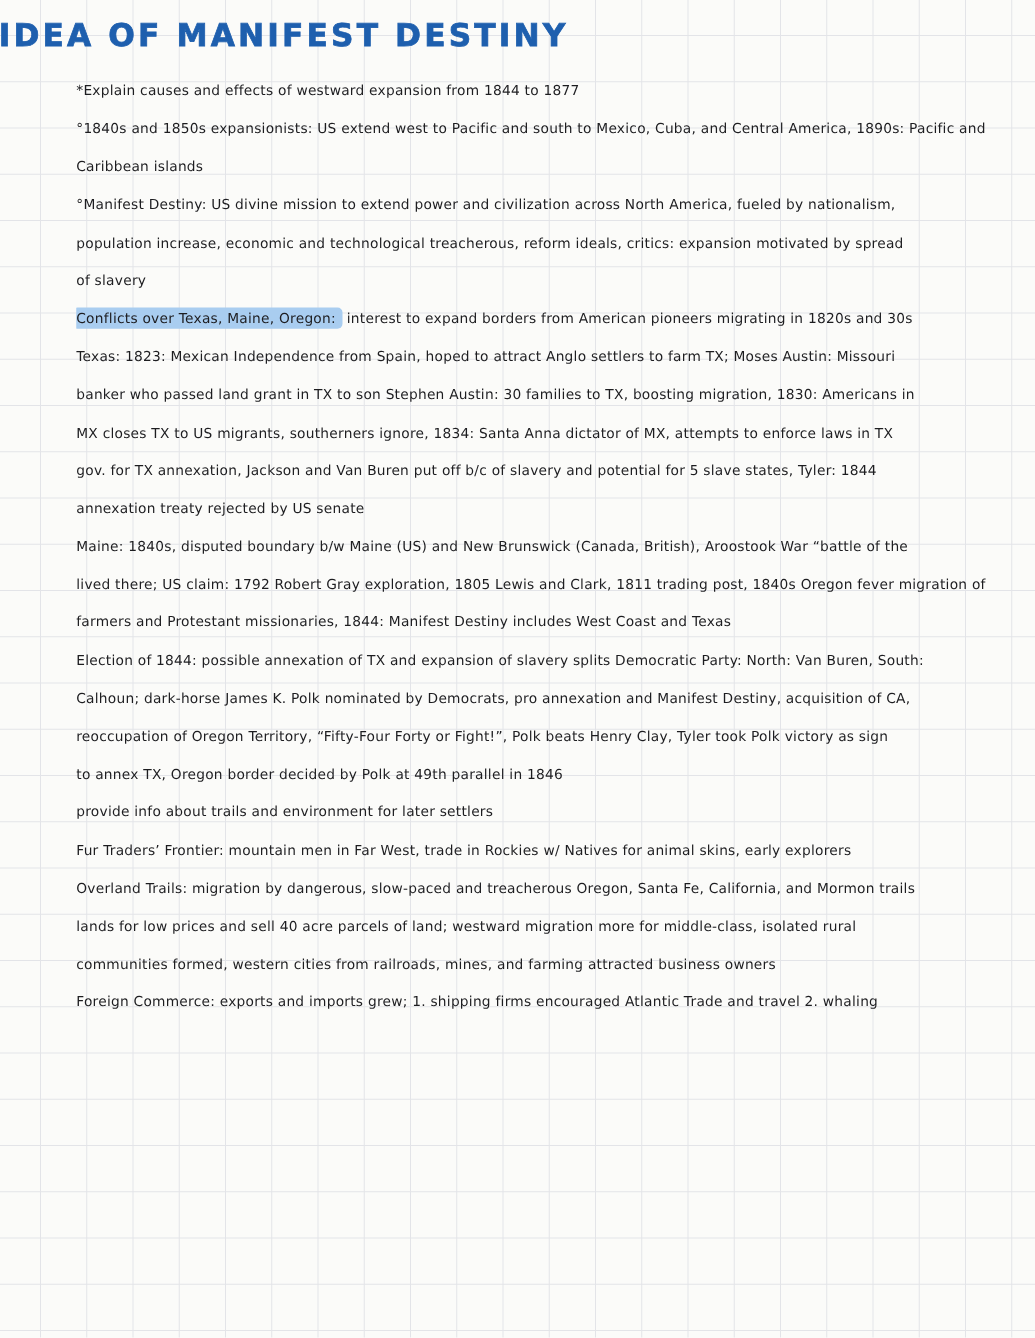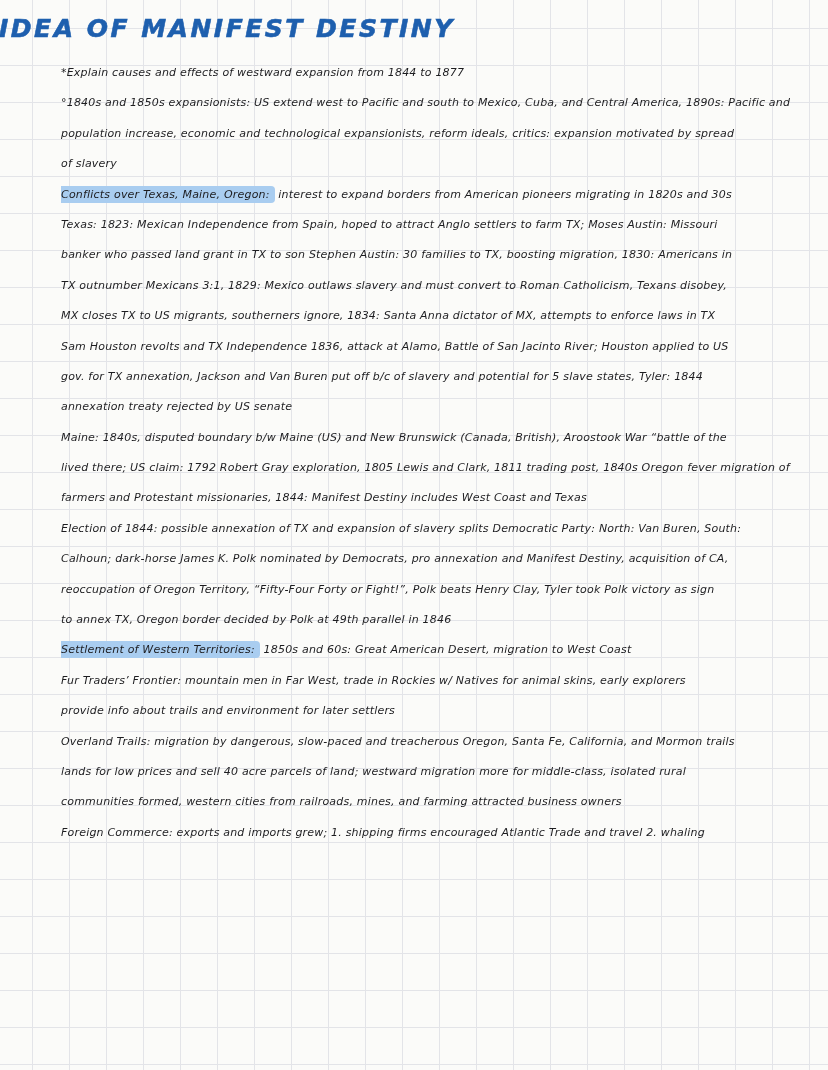--- a/index.html
+++ b/index.html
@@ -17,21 +17,20 @@
       linear-gradient(to bottom, var(--grid, #e3e4e8) 1px, transparent 1px);
     background-size: 37px 37px;
     background-position: -5px -9px;
   }
   .page {
     position: relative;
     width: 828px;
     height: 1070px;
     box-sizing: border-box;
     padding: 14px 0 0 0;
-    font-style: italic;
   }
   .title {
     margin-left: -5px;
     padding-left: 4px;
     color: var(--title-ink, #1e5fae);
     font-size: 25px;
     font-weight: bold;
     letter-spacing: 2.5px;
     white-space: nowrap;
     -webkit-text-stroke: 0.6px var(--title-ink, #1e5fae);
@@ -61,38 +60,37 @@
   }
 </style>
 </head>
 <body>
 
 <div class="page">
   <div class="title">IDEA OF MANIFEST DESTINY</div>
   <div class="lines">
       <div class="note-line">*Explain causes and effects of westward expansion from 1844 to 1877</div>
       <div class="note-line">°1840s and 1850s expansionists: US extend west to Pacific and south to Mexico, Cuba, and Central America, 1890s: Pacific and</div>
-      <div class="note-line">population increase, economic and technological expansionists, reform ideals, critics: expansion motivated by spread</div>
+      <div class="note-line">Caribbean islands</div>
+      <div class="note-line">°Manifest Destiny: US divine mission to extend power and civilization across North America, fueled by nationalism,</div>
+      <div class="note-line">population increase, economic and technological treacherous, reform ideals, critics: expansion motivated by spread</div>
       <div class="note-line">of slavery</div>
       <div class="note-line"><span class="hl">Conflicts over Texas, Maine, Oregon:</span> interest to expand borders from American pioneers migrating in 1820s and 30s</div>
       <div class="note-line">Texas: 1823: Mexican Independence from Spain, hoped to attract Anglo settlers to farm TX; Moses Austin: Missouri</div>
       <div class="note-line">banker who passed land grant in TX to son Stephen Austin: 30 families to TX, boosting migration, 1830: Americans in</div>
-      <div class="note-line">TX outnumber Mexicans 3:1, 1829: Mexico outlaws slavery and must convert to Roman Catholicism, Texans disobey,</div>
       <div class="note-line">MX closes TX to US migrants, southerners ignore, 1834: Santa Anna dictator of MX, attempts to enforce laws in TX</div>
-      <div class="note-line">Sam Houston revolts and TX Independence 1836, attack at Alamo, Battle of San Jacinto River; Houston applied to US</div>
       <div class="note-line">gov. for TX annexation, Jackson and Van Buren put off b/c of slavery and potential for 5 slave states, Tyler: 1844</div>
       <div class="note-line">annexation treaty rejected by US senate</div>
       <div class="note-line">Maine: 1840s, disputed boundary b/w Maine (US) and New Brunswick (Canada, British), Aroostook War “battle of the</div>
       <div class="note-line">lived there; US claim: 1792 Robert Gray exploration, 1805 Lewis and Clark, 1811 trading post, 1840s Oregon fever migration of</div>
       <div class="note-line">farmers and Protestant missionaries, 1844: Manifest Destiny includes West Coast and Texas</div>
       <div class="note-line">Election of 1844: possible annexation of TX and expansion of slavery splits Democratic Party: North: Van Buren, South:</div>
       <div class="note-line">Calhoun; dark-horse James K. Polk nominated by Democrats, pro annexation and Manifest Destiny, acquisition of CA,</div>
       <div class="note-line">reoccupation of Oregon Territory, “Fifty-Four Forty or Fight!”, Polk beats Henry Clay, Tyler took Polk victory as sign</div>
       <div class="note-line">to annex TX, Oregon border decided by Polk at 49th parallel in 1846</div>
-      <div class="note-line"><span class="hl">Settlement of Western Territories:</span> 1850s and 60s: Great American Desert, migration to West Coast</div>
+      <div class="note-line">provide info about trails and environment for later settlers</div>
       <div class="note-line">Fur Traders’ Frontier: mountain men in Far West, trade in Rockies w/ Natives for animal skins, early explorers</div>
-      <div class="note-line">provide info about trails and environment for later settlers</div>
       <div class="note-line">Overland Trails: migration by dangerous, slow-paced and treacherous Oregon, Santa Fe, California, and Mormon trails</div>
       <div class="note-line">lands for low prices and sell 40 acre parcels of land; westward migration more for middle-class, isolated rural</div>
       <div class="note-line">communities formed, western cities from railroads, mines, and farming attracted business owners</div>
       <div class="note-line">Foreign Commerce: exports and imports grew; 1. shipping firms encouraged Atlantic Trade and travel 2. whaling</div>
     </div>
 </div>
 
 </body></html>

